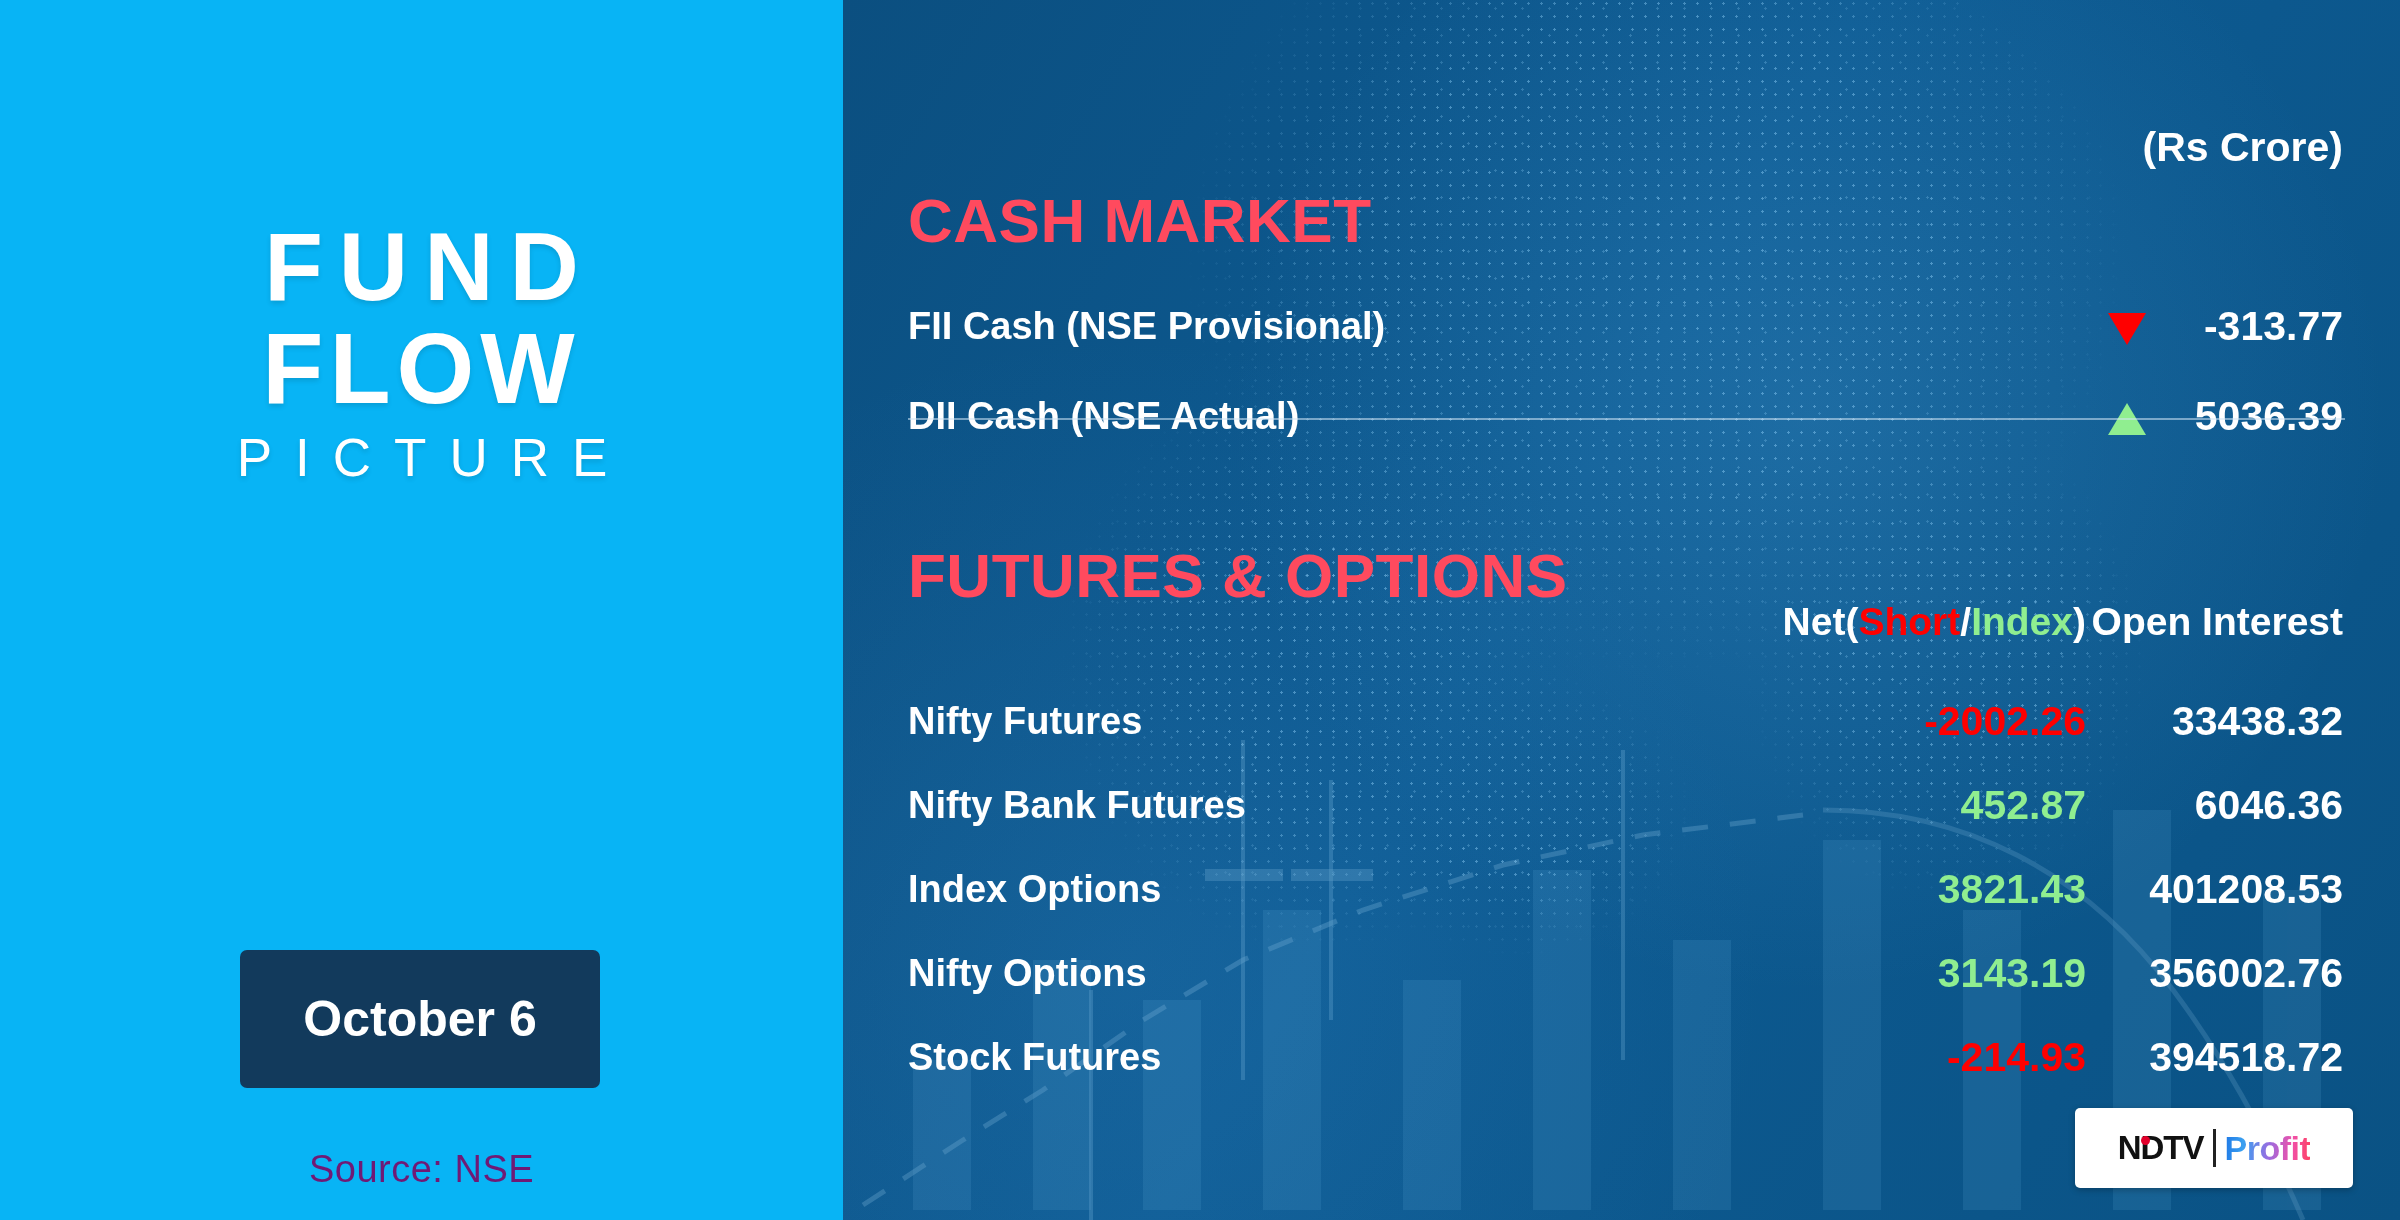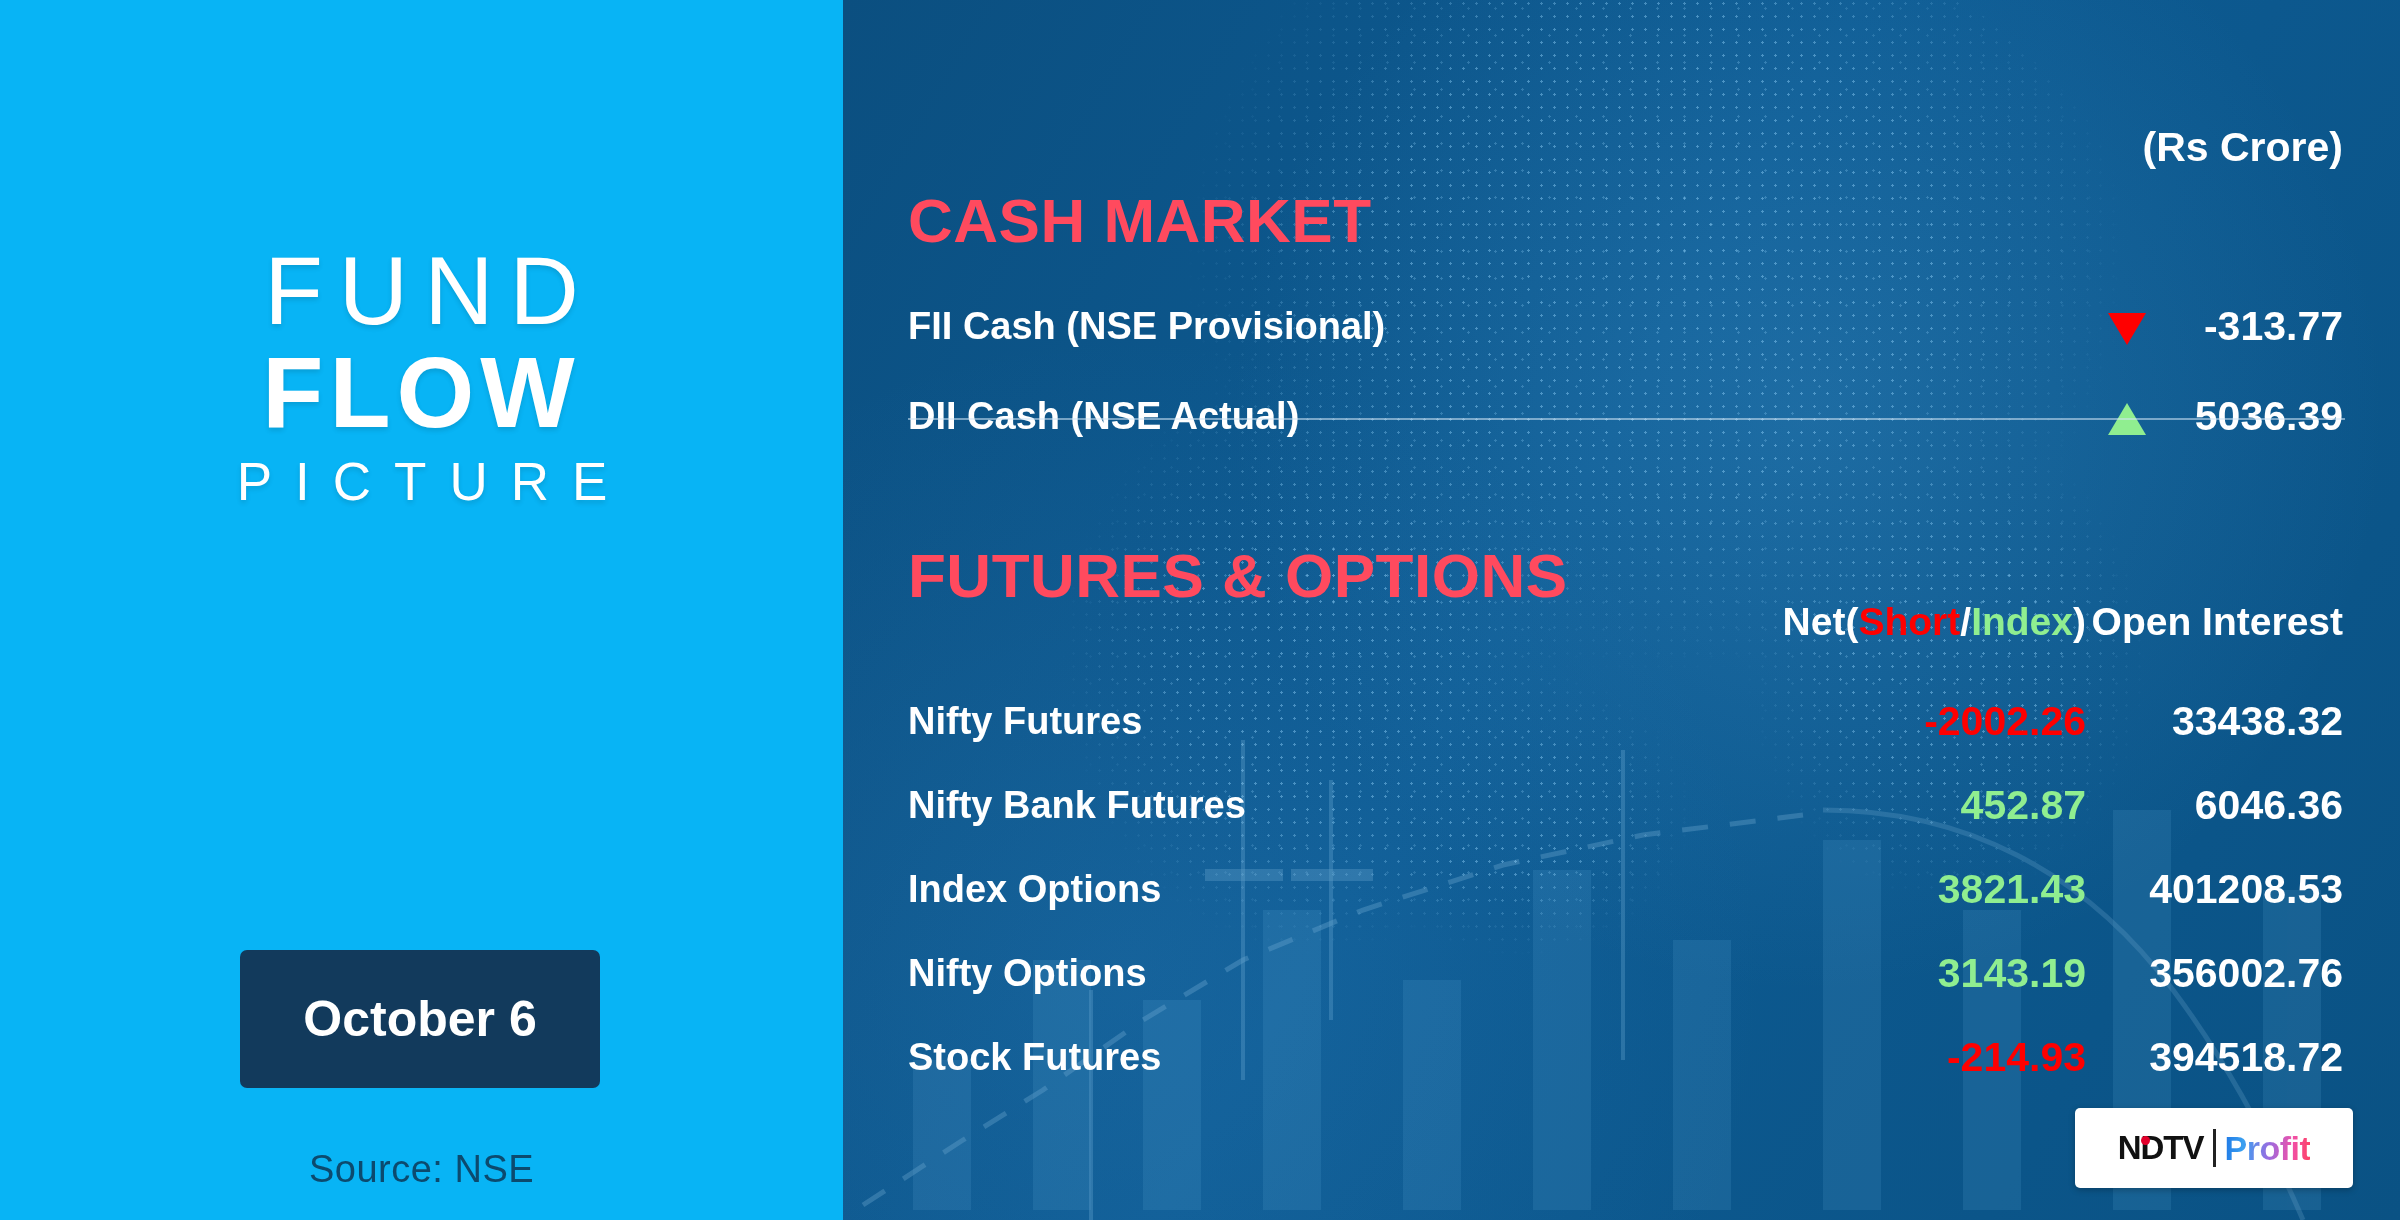--- a/index.html
+++ b/index.html
@@ -12,41 +12,41 @@
   .left-panel{
     position:absolute; left:0; top:0; width:843px; height:1220px;
     background:#08B4F5;
   }
   .brand{
     position:absolute; left:0; right:0; top:218px;
     text-align:center; color:#ffffff;
     text-shadow:0 3px 5px rgba(0,0,0,.12);
   }
   .brand-fund{
-    font-size:96px; font-weight:400; letter-spacing:16px;
-    line-height:1.02; padding-left:16px;margin-top:24px;
+    font-size:96px; font-weight:700; letter-spacing:16px;
+    line-height:1.02; padding-left:16px;
   }
   .brand-flow{
     font-size:100px; font-weight:800; letter-spacing:6px;
     line-height:1.04; padding-left:0;
   }
   .brand-picture{
     font-size:53px; font-weight:400; letter-spacing:23px;
     line-height:1.3; padding-left:24px; margin-top:4px;
   }
   .date-chip{
     position:absolute; left:240px; top:950px;
     width:360px; height:138px;
     background:#123A5C; border-radius:7px;
     display:flex; align-items:center; justify-content:center;
     color:#ffffff; font-size:50px; font-weight:700;
   }
   .source-text{
     position:absolute; left:0; right:0; top:1148px;
-    text-align:center; color:#0c4a6e;
+    text-align:center; color:#701a75;
     font-size:38px; font-weight:400; letter-spacing:.5px;
   }
 
   
   .right-panel{
     position:absolute; left:843px; top:0; width:1557px; height:1220px;
     overflow:hidden;
     background:
       radial-gradient(circle at 62% 34%, rgba(90,175,230,.22) 0%, rgba(90,175,230,0) 46%),
       radial-gradient(circle at 18% 80%, rgba(70,150,215,.16) 0%, rgba(70,150,215,0) 40%),

